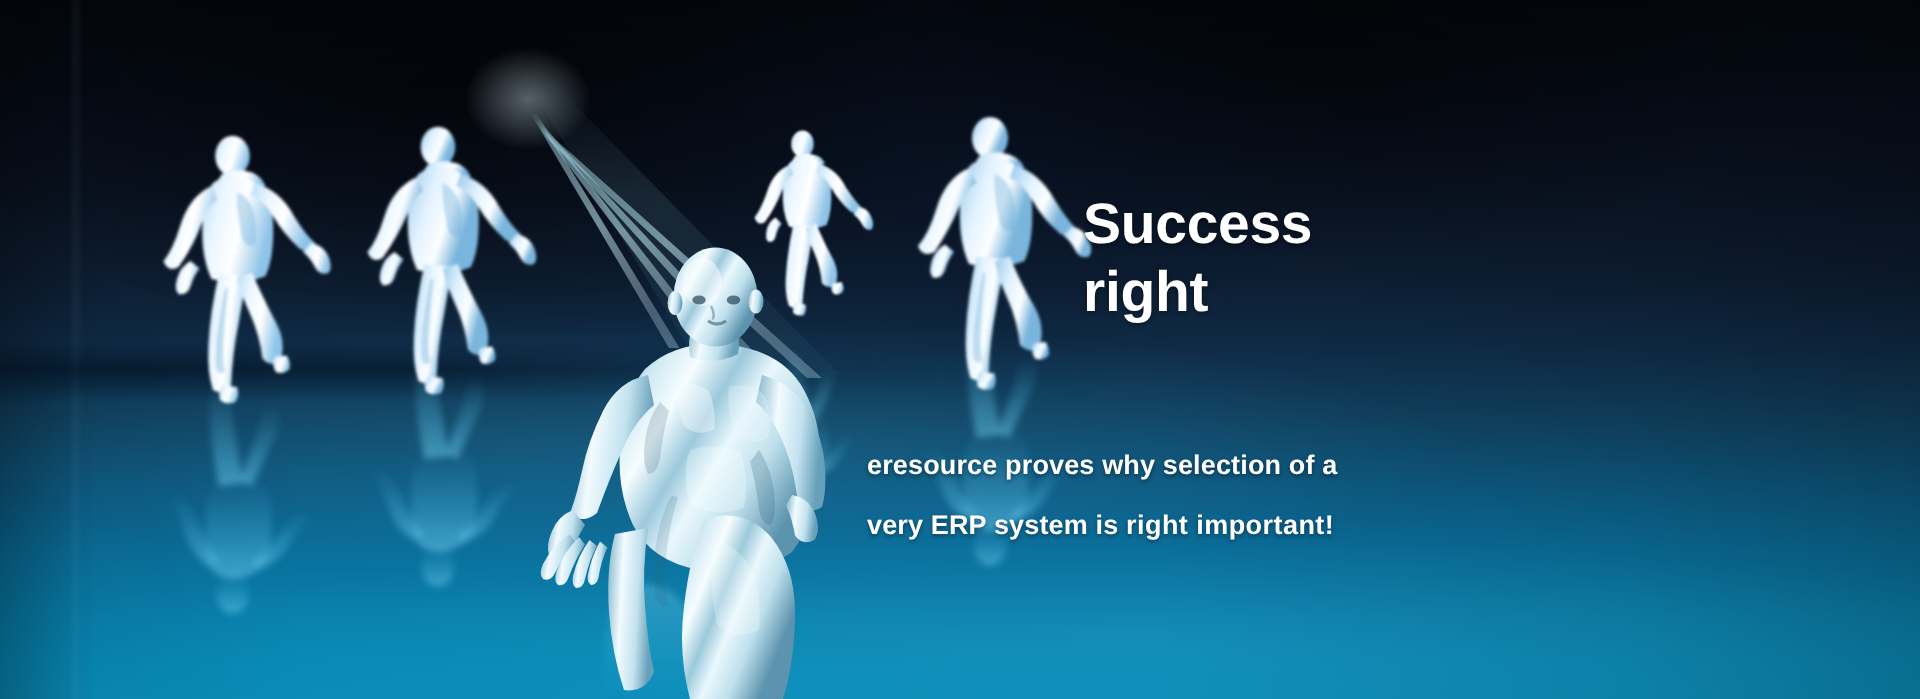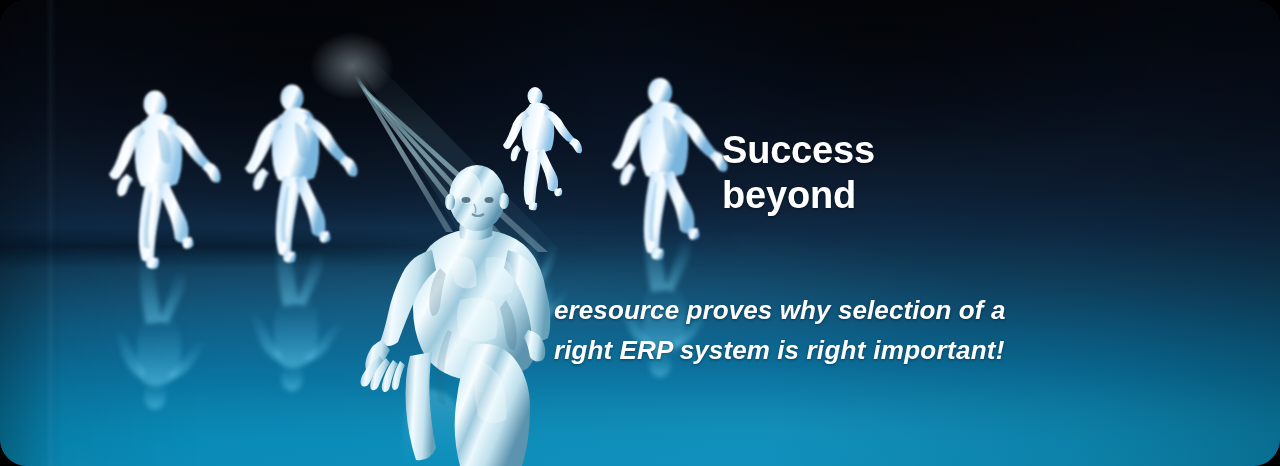--- a/index.html
+++ b/index.html
@@ -13,21 +13,20 @@
   }
 
   
   #banner {
     position: relative;
     width: 1280px;
     height: 466px;
     overflow: hidden;
     background: #0f172a;
     user-select: none;
-    border-radius: 27px;
   }
 
   
   .bg-layer {
     position: absolute;
     inset: 0;
     pointer-events: none;
   }
 
   
@@ -119,30 +118,29 @@
     font-size: 38px;
     font-weight: bold;
     line-height: 45px;
     letter-spacing: -0.2px;
     text-shadow: 0 1px 3px rgba(0,0,0,0.45);
   }
   #headline .hl-line { display: block; white-space: nowrap; }
 
   #subheading {
     position: absolute;
-    left: 554px;
+    left: 578px;
     top: 290px;
     width: 520px;
     color: #ffffff;
-    font-size: 26px;
+    font-size: 18px;
     font-weight: bold;
     line-height: 40px;
     letter-spacing: 0.1px;
     text-shadow: 0 1px 3px rgba(0,0,0,0.40);
-    font-style: italic;
   }
   #subheading .sub-line { display: block; white-space: nowrap; }
   #subheading .emph { font-weight: bold; letter-spacing: 0.3px; }
 </style>
 </head>
 <body>
 
 <div id="banner">
 
   <div class="bg-layer" id="bg-vertical"></div>
@@ -402,21 +400,21 @@
         <path d="M476 360 q18 4 26 22 q6 18 4 38 q-16 8 -28 -4 q-6 -28 -2 -56 z" fill="#fbffff" opacity="0.38"></path>
         <path d="M440 268 q-8 10 -10 26 q-2 14 2 22 q6 0 8 -10 q2 -18 6 -32 z" fill="#2f5f78" opacity="0.28"></path>
         <path d="M506 300 q8 12 10 28 q2 14 -2 22 q-6 0 -8 -10 q-2 -18 -6 -32 z" fill="#2a5872" opacity="0.30"></path>
         <path d="M452 332 q-6 18 -8 40 q-2 18 2 32 q-6 2 -9 -6 q-3 -26 3 -48 q4 -14 8 -20 z" fill="#2e627c" opacity="0.22"></path>
       </g>
     </g>
   </svg>
 
   <div id="headline">
     <span class="hl-line">Success</span>
-    <span class="hl-line">beyond</span>
+    <span class="hl-line">right</span>
   </div>
 
   <div id="subheading">
     <span class="sub-line">eresource proves why selection of a</span>
-    <span class="sub-line"><span>right ERP system is </span><span class="emph">right important!</span></span>
+    <span class="sub-line"><span>very ERP system is </span><span class="emph">right important!</span></span>
   </div>
 
 </div>
 
 </body></html>

